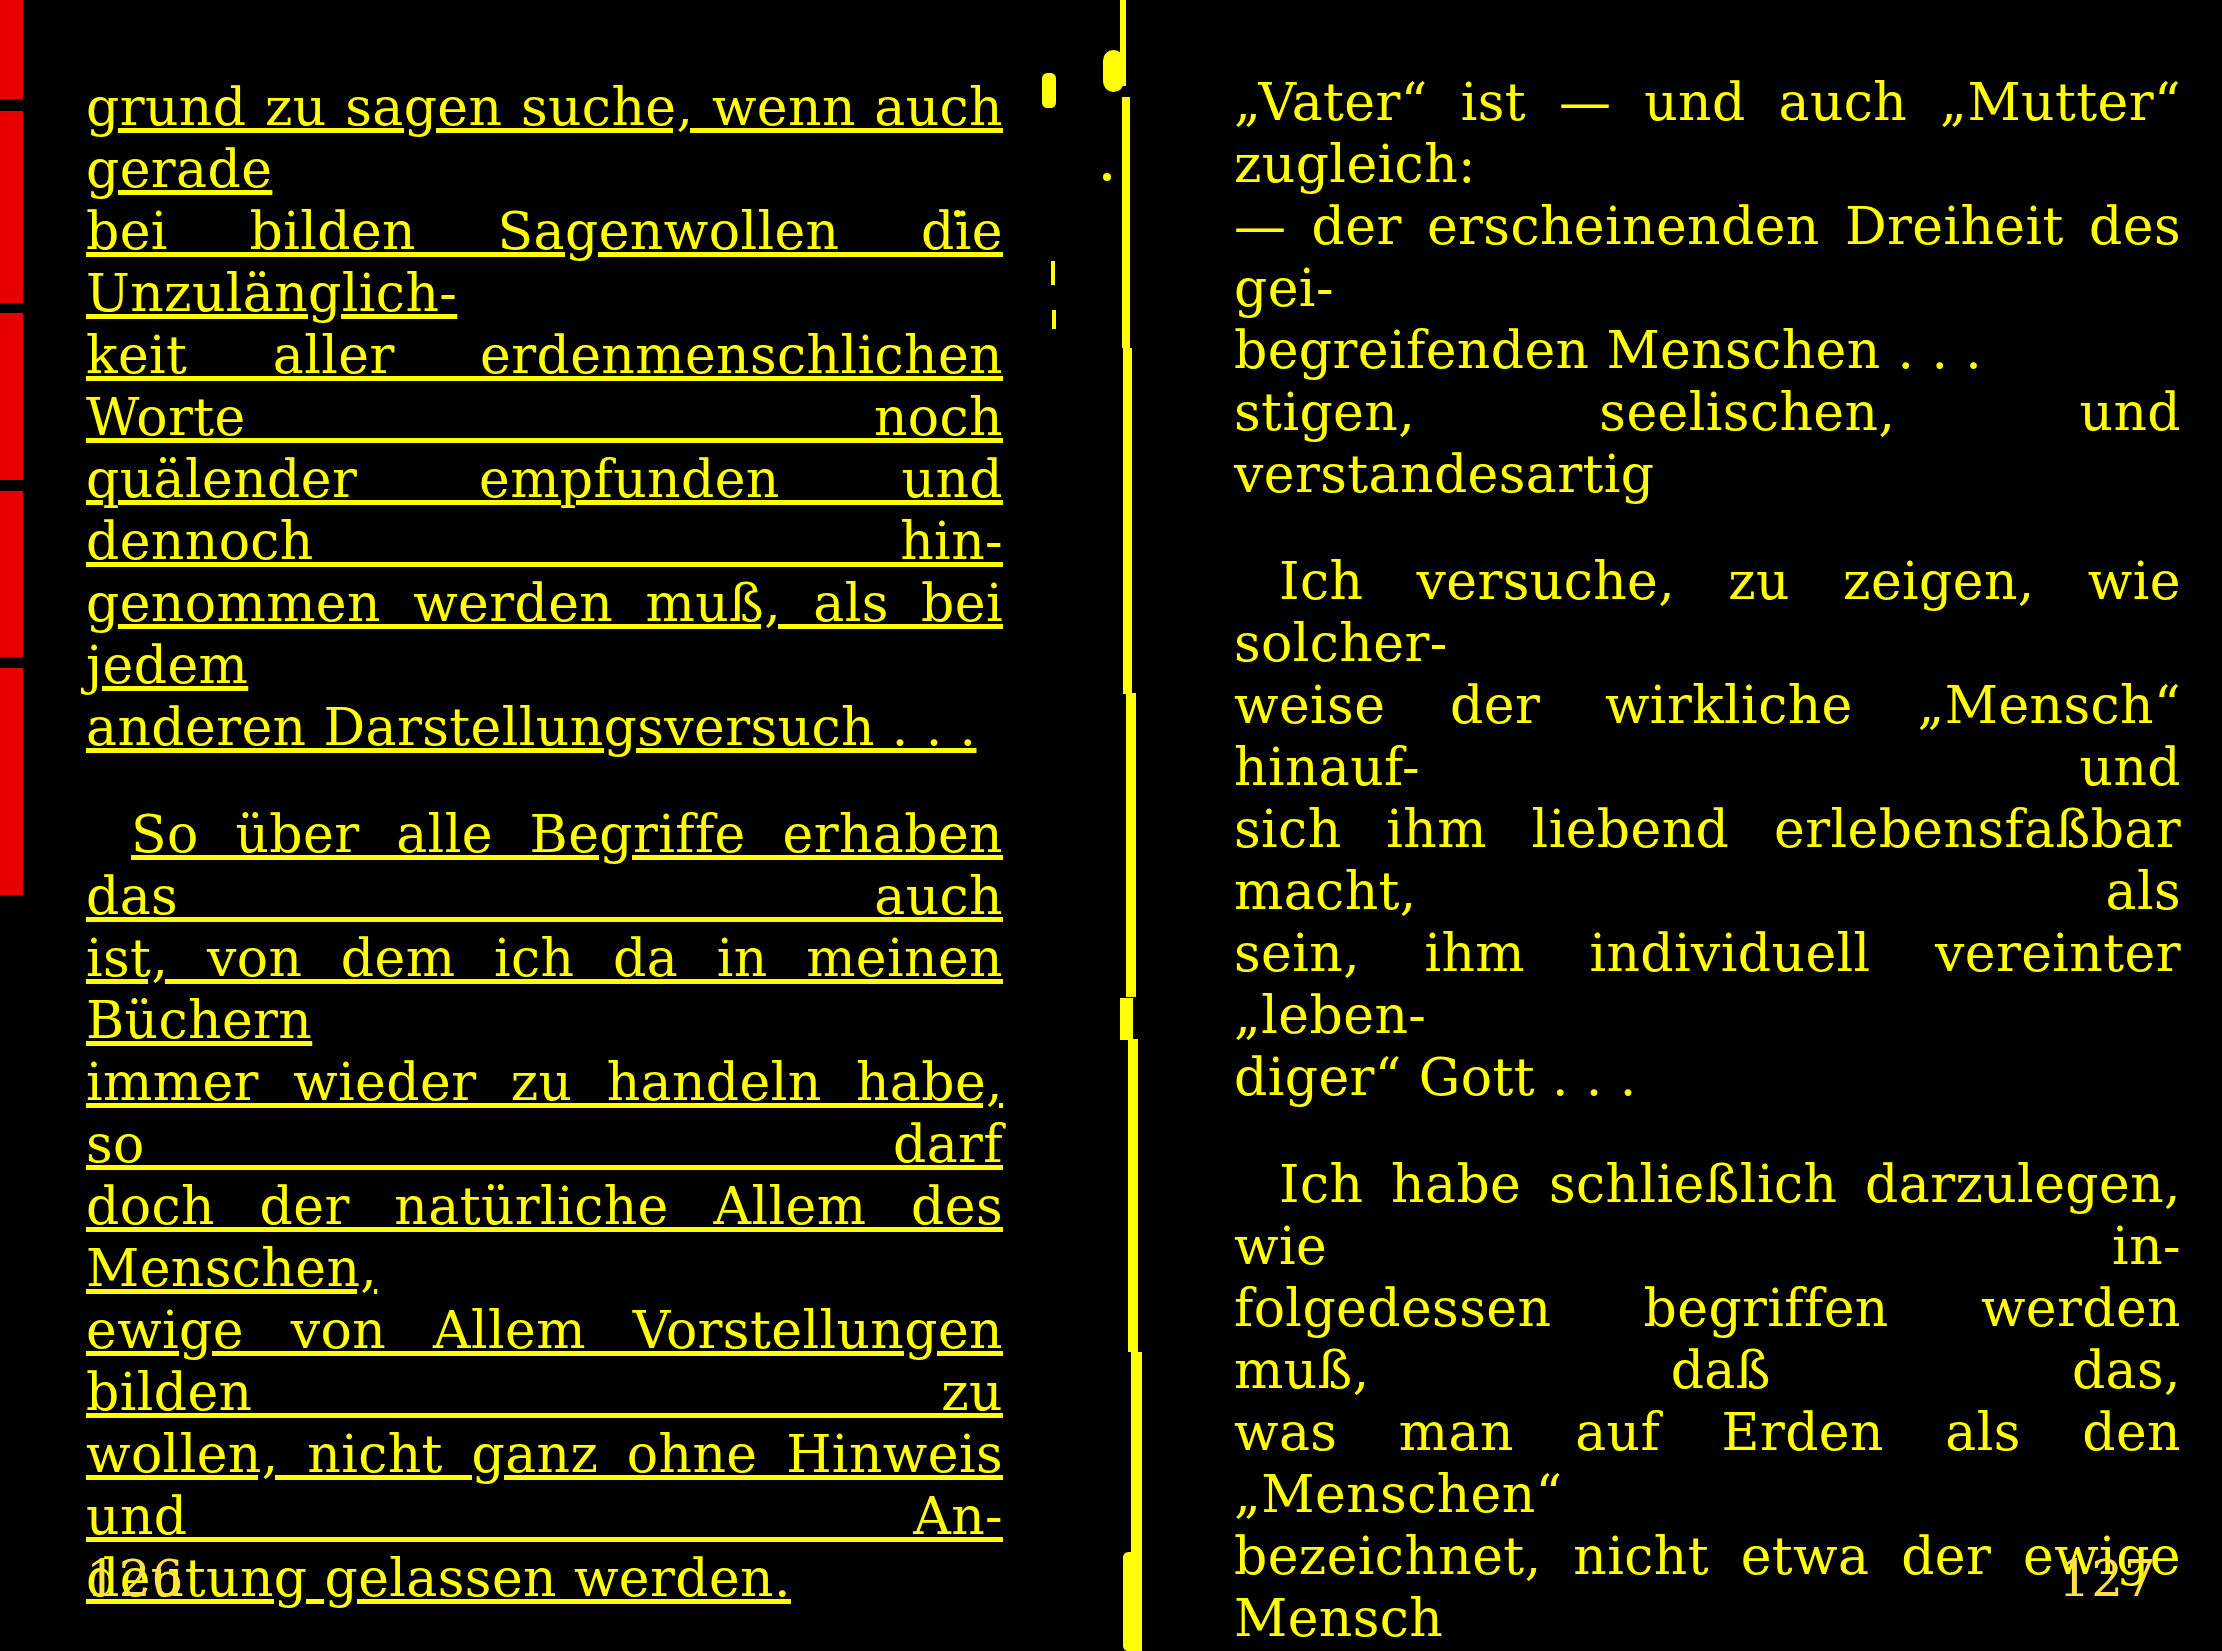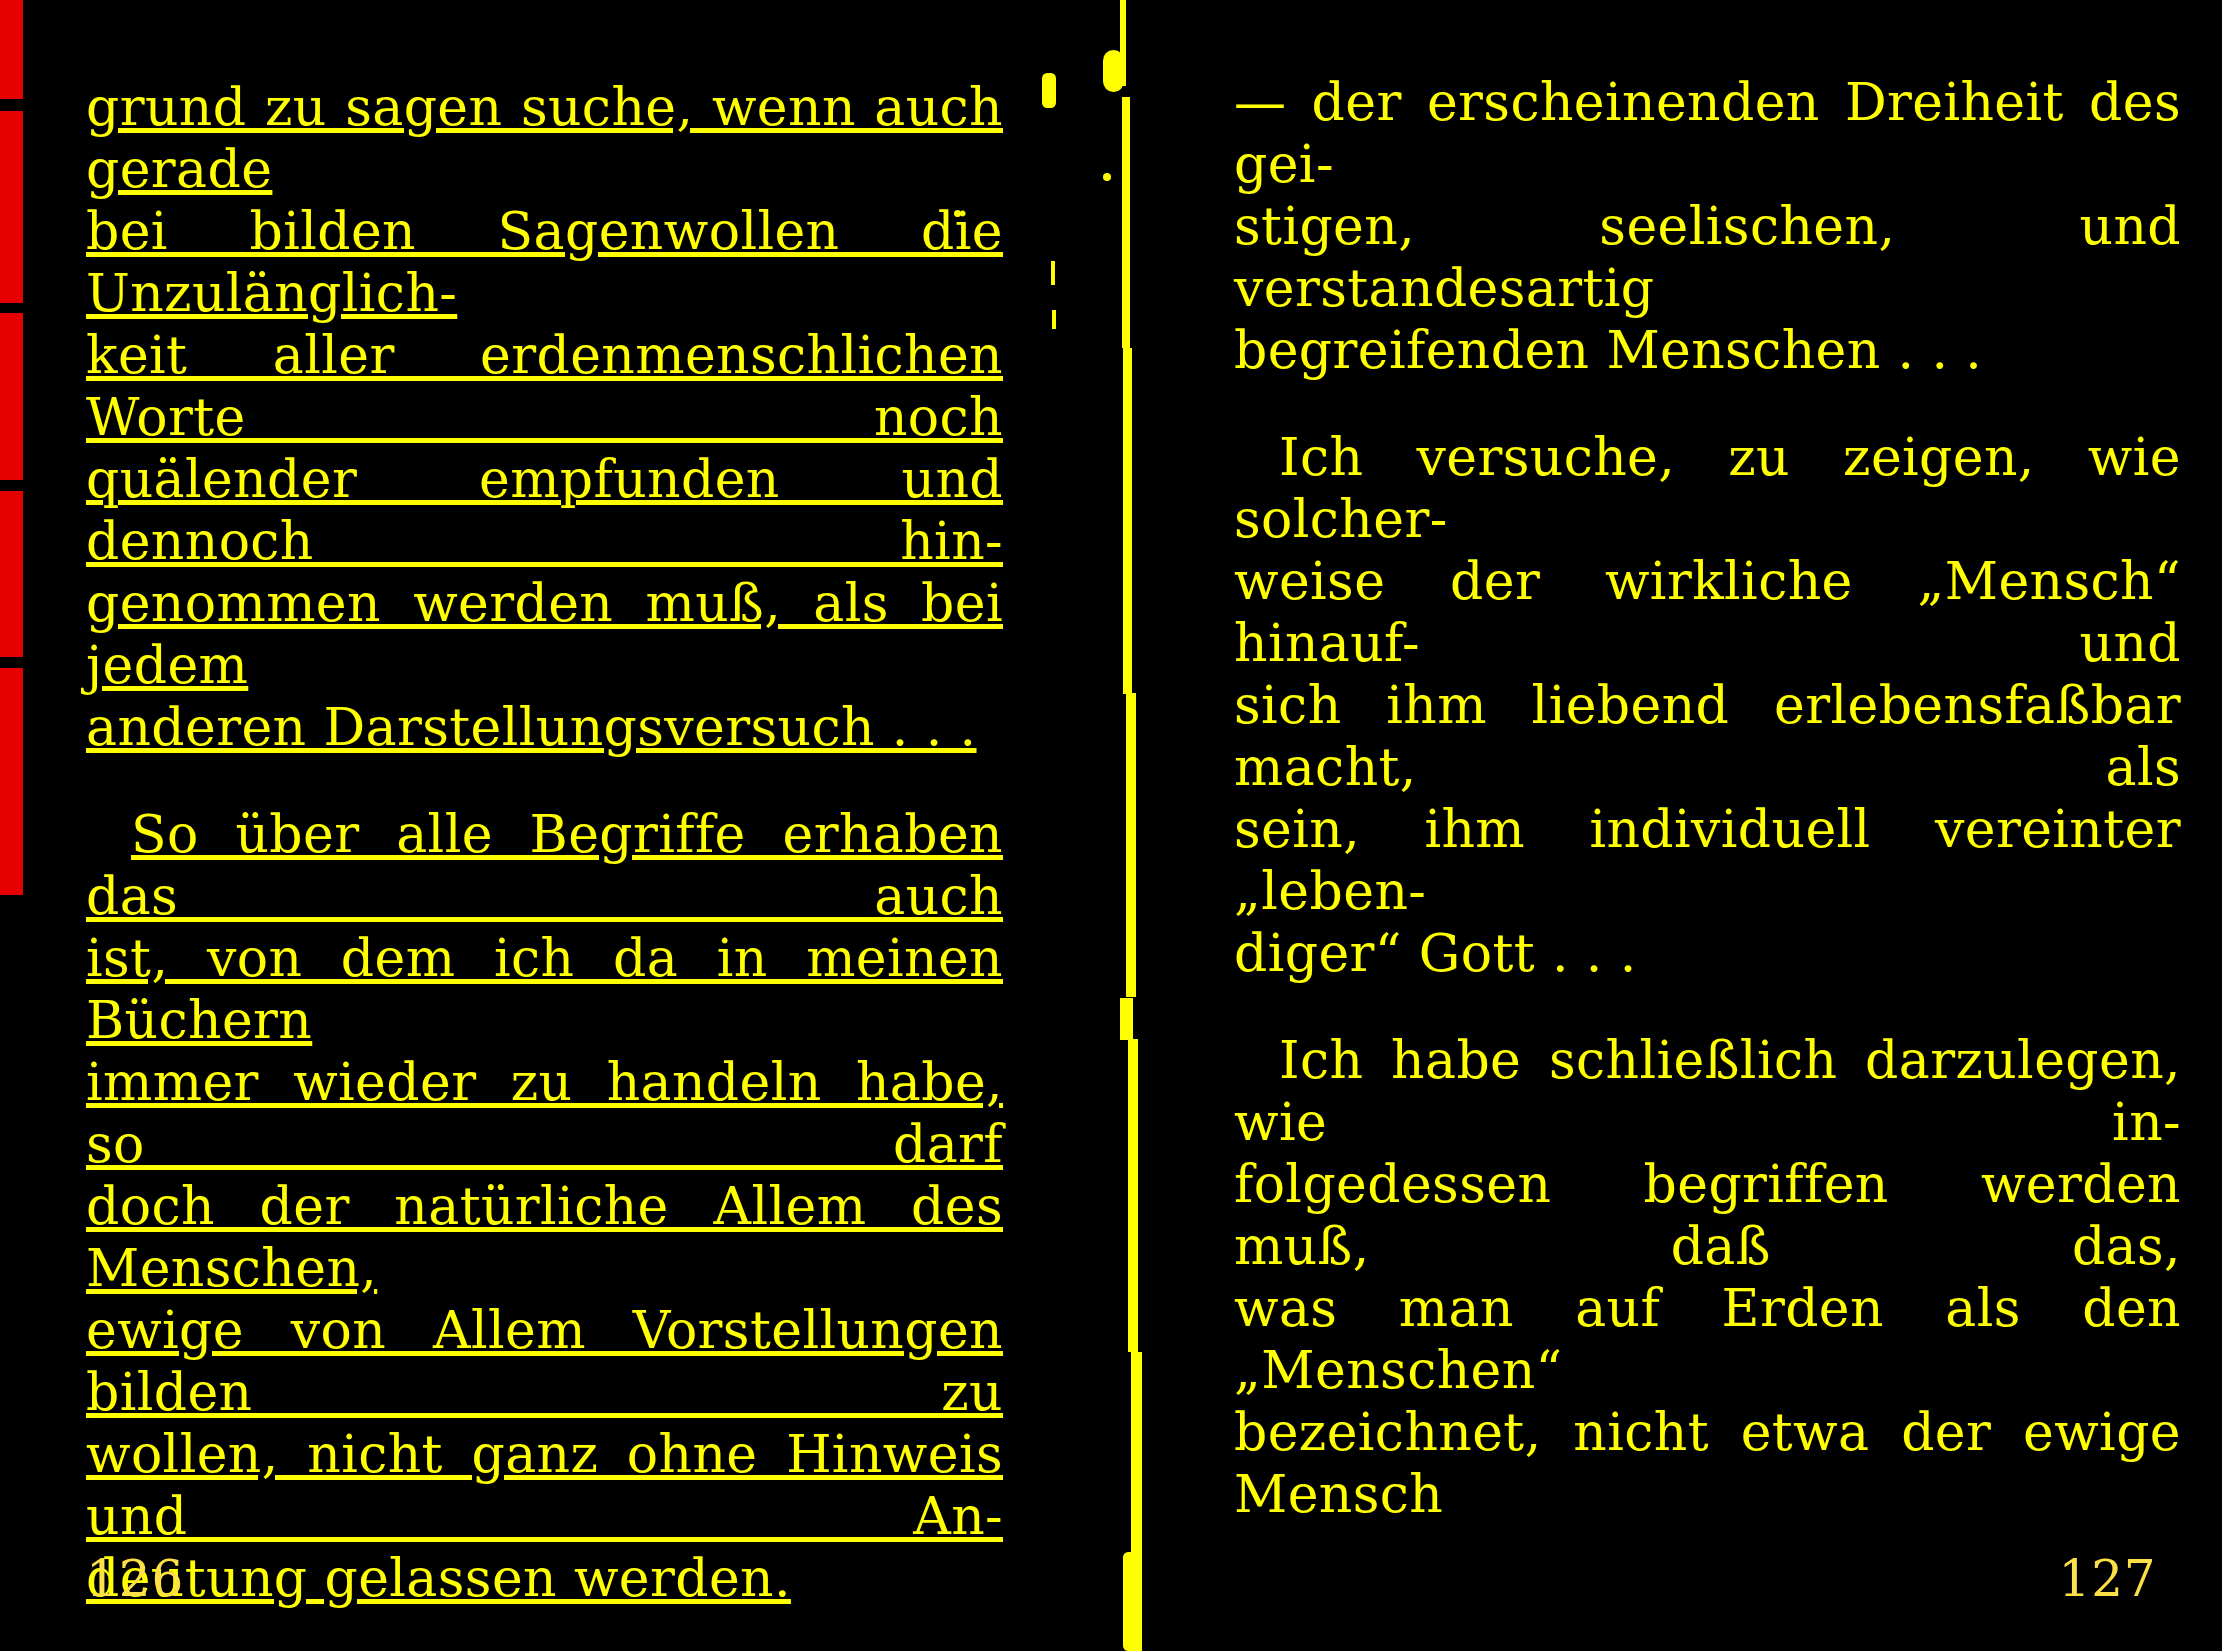--- a/index.html
+++ b/index.html
@@ -45,23 +45,24 @@
         <div class="line">immer wieder zu handeln habe, so darf</div>
         <div class="line">doch der natürliche Allem des Menschen,</div>
         <div class="line">ewige von Allem Vorstellungen bilden zu</div>
         <div class="line">wollen, nicht ganz ohne Hinweis und An-</div>
         <div class="line short">deutung gelassen werden.</div>
       </div>
     </div>
 
   <div id="right-text" class="page-text">
       <div class="para">
+        <div class="line">„Vater“ ist — und auch „Mutter“ zugleich:</div>
         <div class="line">— der erscheinenden Dreiheit des gei-</div>
+        <div class="line short">begreifenden Menschen . . .</div>
         <div class="line">stigen, seelischen, und verstandesartig</div>
-        <div class="line short">begreifenden Menschen . . .</div>
       </div>
       <div class="para">
         <div class="line indent">Ich versuche, zu zeigen, wie solcher-</div>
         <div class="line">weise der wirkliche „Mensch“ hinauf- und</div>
         <div class="line">sich ihm liebend erlebensfaßbar macht, als</div>
         <div class="line">sein, ihm individuell vereinter „leben-</div>
         <div class="line short">diger“ Gott . . .</div>
       </div>
       <div class="para">
         <div class="line indent">Ich habe schließlich darzulegen, wie in-</div>

